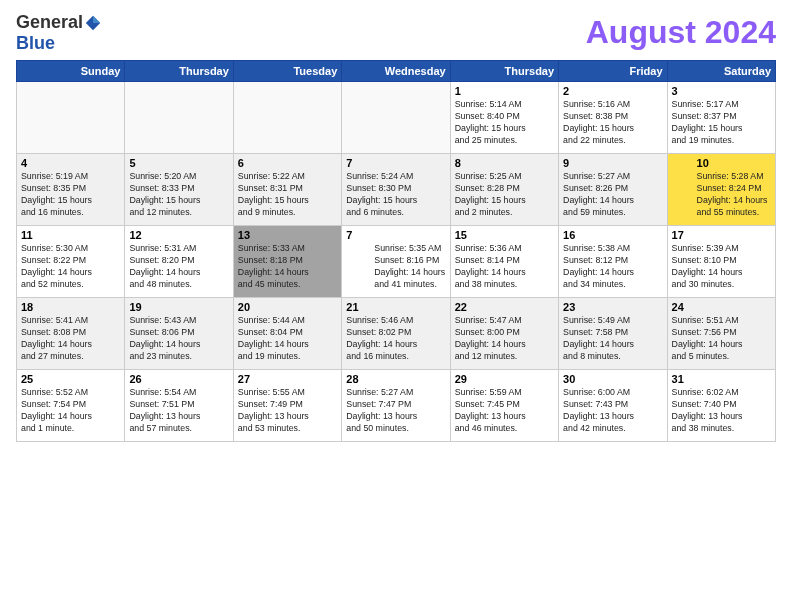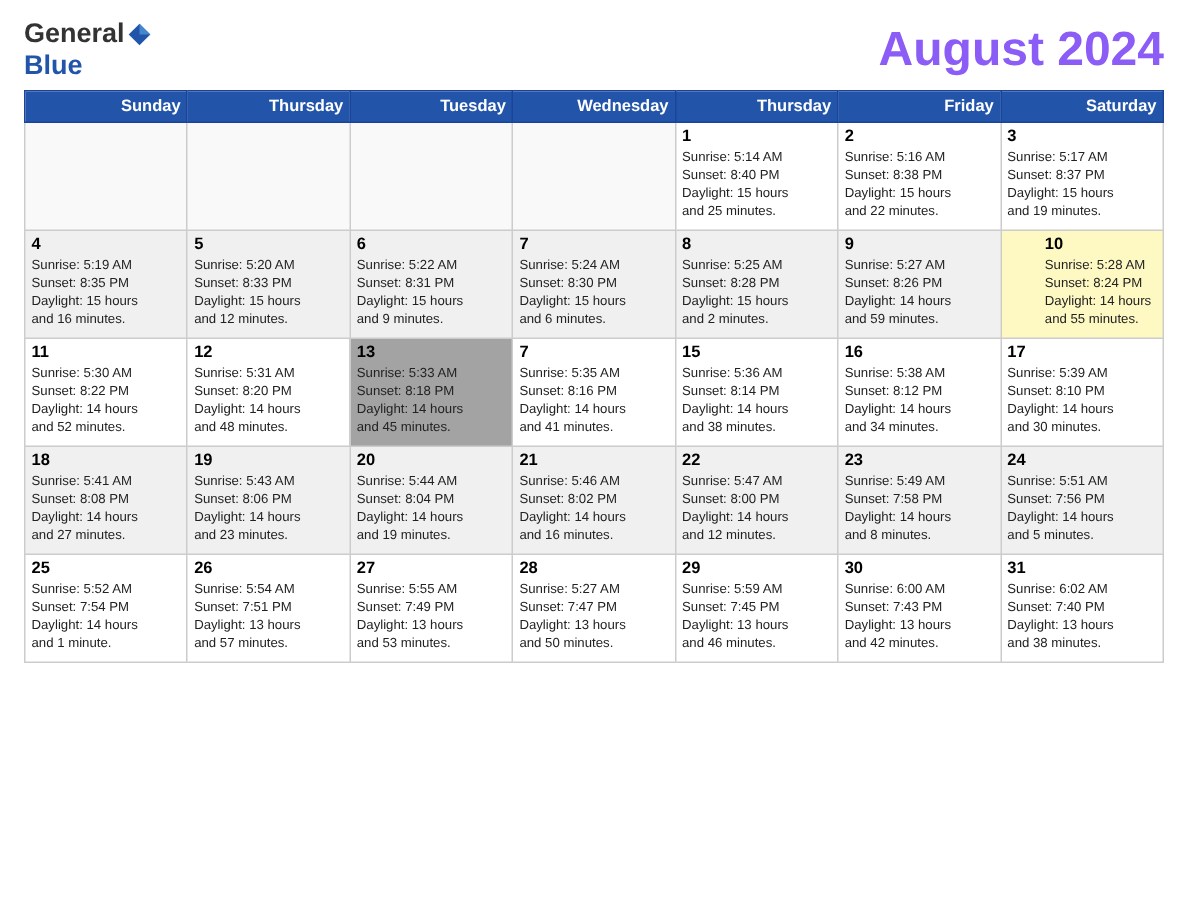--- a/index.html
+++ b/index.html
@@ -197,21 +197,21 @@
 Daylight: 15 hours
 and 2 minutes.</div>
           </td>
           <td style="background: rgb(240, 240, 240);">
             <span class="day-num">9</span>
             <div class="day-info" style="white-space: pre-line;">Sunrise: 5:27 AM
 Sunset: 8:26 PM
 Daylight: 14 hours
 and 59 minutes.</div>
           </td>
-          <td style="background: #fef9c3; padding-left: 29px;">
+          <td style="background: #fde047; padding-left: 29px;">
             <span class="day-num">10</span>
             <div class="day-info" style="white-space: pre-line;">Sunrise: 5:28 AM
 Sunset: 8:24 PM
 Daylight: 14 hours
 and 55 minutes.</div>
           </td>
         </tr>
         <tr>
           <td style="background: rgb(255, 255, 255);">
             <span class="day-num">11</span>
@@ -229,21 +229,21 @@
           </td>
           <td style="background: #a3a3a3;">
             <span class="day-num">13</span>
             <div class="day-info" style="white-space: pre-line;">Sunrise: 5:33 AM
 Sunset: 8:18 PM
 Daylight: 14 hours
 and 45 minutes.</div>
           </td>
           <td style="background: rgb(255, 255, 255);">
             <span class="day-num">7</span>
-            <div class="day-info" style="white-space: pre-line;">Sunrise: 5:35 AM
+            <div class="day-info" style="white-space: pre-line; margin-left: 28px;">Sunrise: 5:35 AM
 Sunset: 8:16 PM
 Daylight: 14 hours
 and 41 minutes.</div>
           </td>
           <td style="background: rgb(255, 255, 255);">
             <span class="day-num">15</span>
             <div class="day-info" style="white-space: pre-line;">Sunrise: 5:36 AM
 Sunset: 8:14 PM
 Daylight: 14 hours
 and 38 minutes.</div>

